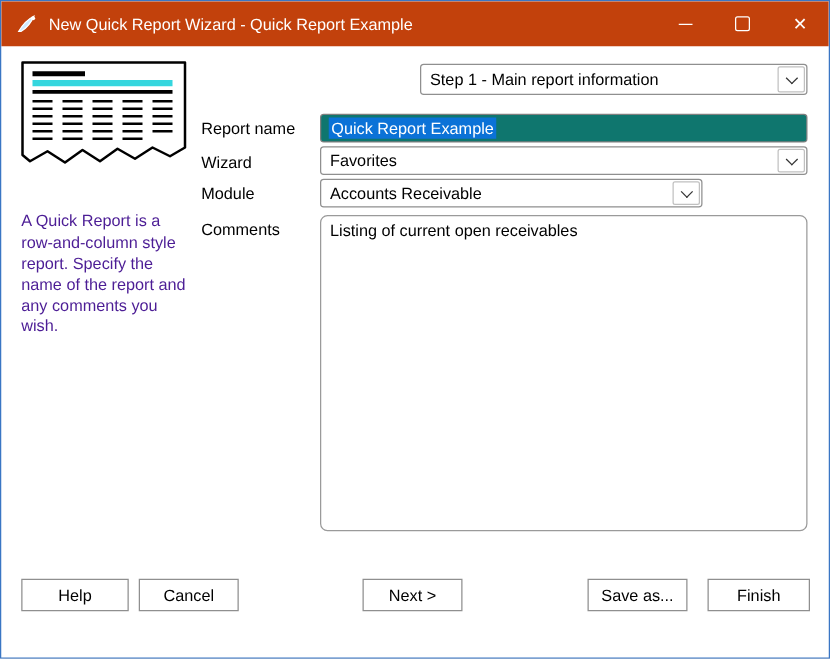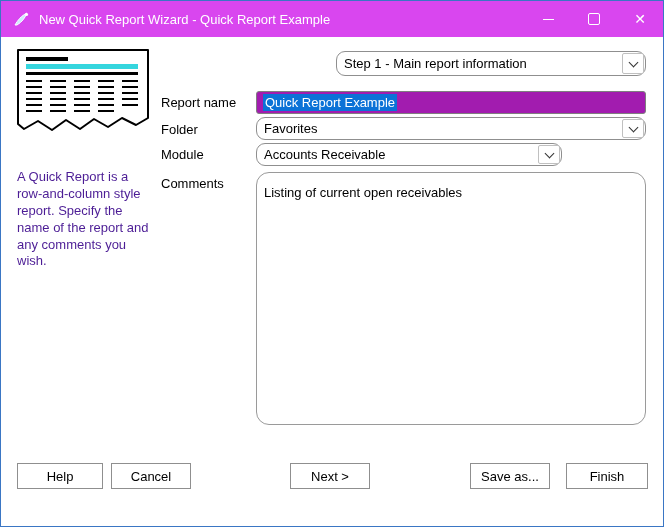--- a/index.html
+++ b/index.html
@@ -2,21 +2,21 @@
 <html><head>
 <meta charset="utf-8">
 <style>
   html,body{margin:0;padding:0;background:#d9d9d9;font-family:"Liberation Sans",sans-serif;}
   .window{
     position:relative;width:664px;height:527px;box-sizing:border-box;
     background:#ffffff;border:1px solid #3a76c4;overflow:hidden;
     box-shadow:2px 2px 3px rgba(0,0,0,.35);
   }
   .titlebar{
-    position:absolute;left:0;top:0;right:0;height:36px;background:#d946ef;
+    position:absolute;left:0;top:0;right:0;height:36px;background:#c2410c;
     display:flex;align-items:center;color:#fff;
   }
   .app-icon{margin-left:12px;flex:0 0 auto;}
   .title{font-size:13px;margin-left:9px;white-space:nowrap;}
   .tb-btn{
     position:absolute;top:0;height:36px;width:46px;display:flex;
     align-items:center;justify-content:center;cursor:default;
   }
   .tb-min{right:92px}.tb-max{right:46px}.tb-close{right:0}
   .min-glyph{display:block;width:11px;height:0;border-top:1px solid #fff;}
@@ -24,21 +24,21 @@
   .close-glyph{font-size:14px;line-height:1;color:#fff;}
 
   .illustration{position:absolute;left:14px;top:46px;}
   .desc{
     position:absolute;left:16px;top:168px;width:138px;
     font-size:13px;line-height:1.3;color:#4c1d95;
   }
 
   .combo{
     position:absolute;box-sizing:border-box;background:#fff;
-    border:1px solid #8f8f8f;border-radius:9px;display:flex;
+    border:1px solid #8f8f8f;border-radius:3px;display:flex;
     align-items:center;justify-content:space-between;
     font-size:13px;padding-left:7px;
   }
   .combo .dd-btn{
     flex:0 0 auto;width:20px;align-self:stretch;margin:1px;
     display:flex;align-items:center;justify-content:center;
     background:#fff;border:1px solid #c0c0c0;border-radius:2px;
   }
   .chev{
     display:inline-block;width:6px;height:6px;
@@ -47,29 +47,29 @@
   }
   .combo-step{left:335px;top:50px;width:310px;height:25px;}
   .combo-folder{left:255px;top:116px;width:390px;height:23px;gap:20px;}
   .combo-module{left:255px;top:142px;width:306px;height:23px;}
 
   .lbl{position:absolute;left:160px;font-size:13px;color:#000;}
   .lbl-report{top:94px}.lbl-folder{top:121px}.lbl-module{top:146px}.lbl-comments{top:175px}
 
   .field-report{
     position:absolute;left:255px;top:90px;width:390px;height:23px;box-sizing:border-box;
-    background:#a21caf;border:1px solid #7f7f7f;border-radius:3px;
+    background:#0f766e;border:1px solid #7f7f7f;border-radius:3px;
     display:flex;align-items:center;padding-left:6px;font-size:13px;
   }
   .selected-text{background:#0b72d7;color:#fff;padding:1px 2px;}
 
   .comments-box{
     position:absolute;left:255px;top:171px;width:390px;height:253px;box-sizing:border-box;
-    background:#fff;border:1px solid #9a9a9a;border-radius:13px;
-    font-size:13px;padding:12px 7px;color:#000;
+    background:#fff;border:1px solid #9a9a9a;border-radius:6px;
+    font-size:13px;padding:4px 7px;color:#000;
   }
 
   .btn{
     position:absolute;top:462px;height:26px;box-sizing:border-box;
     background:#fff;border:1px solid #8f8f8f;border-radius:0;
     font-size:13px;color:#000;display:flex;align-items:center;justify-content:center;
     cursor:default;
   }
   .btn-help{left:16px;width:86px}
   .btn-cancel{left:110px;width:80px}
@@ -146,21 +146,21 @@
     <span class="dd-btn">
       <i class="chev"></i>
     </span>
   </div>
 
   <span class="lbl lbl-report">Report name</span>
   <div class="field-report">
     <span class="selected-text">Quick Report Example</span>
   </div>
 
-  <span class="lbl lbl-folder">Folder</span>
+  <span class="lbl lbl-folder">Wizard</span>
   <div class="combo combo-folder">
     <span>Favorites</span>
     <span class="dd-btn">
       <i class="chev"></i>
     </span>
   </div>
 
   <span class="lbl lbl-module">Module</span>
   <div class="combo combo-module">
     <span>Accounts Receivable</span>

